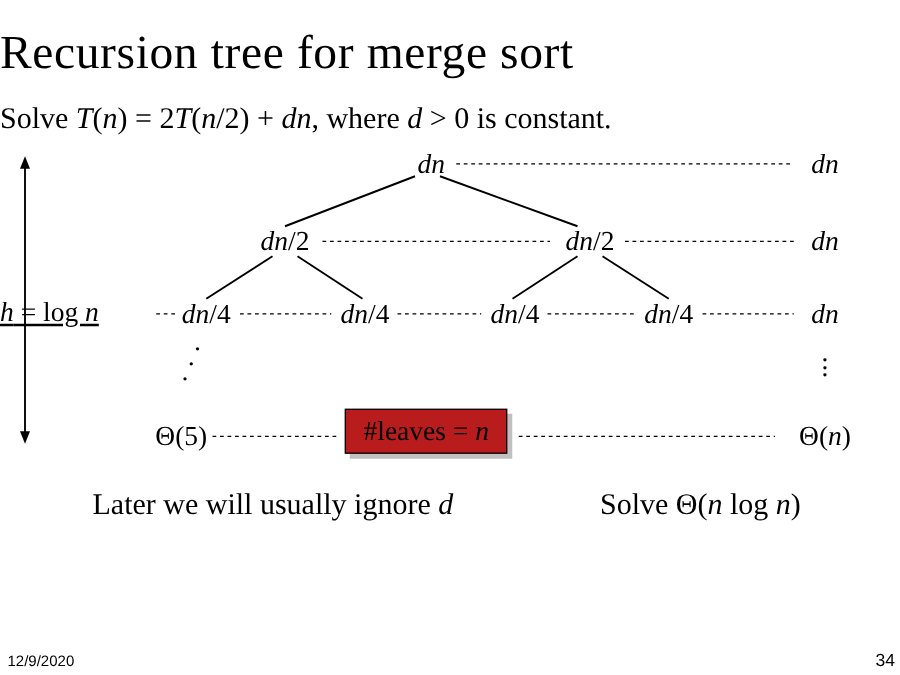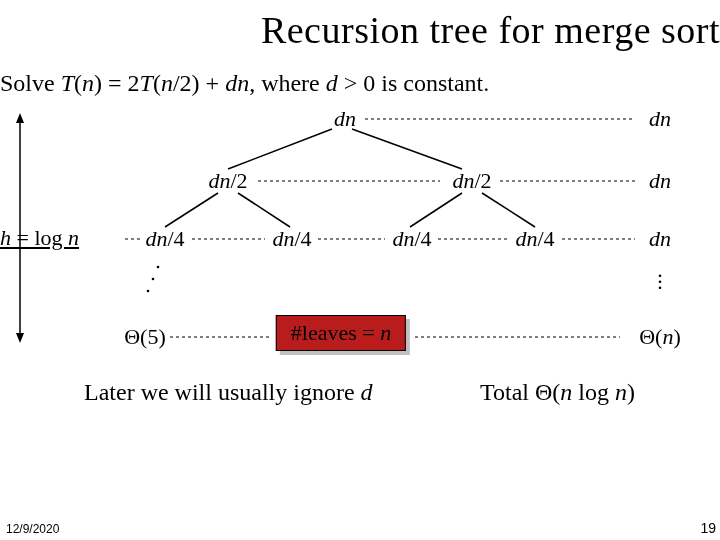--- a/index.html
+++ b/index.html
@@ -7,23 +7,23 @@
     padding: 0;
     width: 720px;
     height: 540px;
     background: #fff;
     font-family: "Times New Roman", serif;
     color: #000;
     overflow: hidden;
     position: relative;
   }
   .title {
-    text-align: right;
+    text-align: left;
     font-size: 38px;
-    margin-top: 8px;
+    margin-top: 20px;
     letter-spacing: 0.5px;
   }
   .equation {
     font-size: 24px;
     margin-top: 18px;
   }
   .i { font-style: italic; }
   .stage {
     position: relative;
     width: 720px;
@@ -185,24 +185,24 @@
     <span class="i">d</span><span class="i">n</span>
   </div>
   <div class="sum" style="left:660px; top:142px;">
     <span class="i">d</span><span class="i">n</span>
   </div>
   <div class="vdots" style="left:660px; top:170px;">.<br>.<br>.</div>
   <div class="sum" style="left:660px; top:240px;">
     <span>Θ(</span><span class="i">n</span><span>)</span>
   </div>
 
-  <div class="later" style="left:84px; top:282px;">
+  <div class="later" style="left:74px; top:282px;">
     <span>Later we will usually ignore </span><span class="i">d</span>
   </div>
 
   <div class="total" style="left:480px; top:282px;">
-    <span>Total Θ(</span><span class="i">n</span><span> log </span><span class="i">n</span><span>)</span>
+    <span>Solve Θ(</span><span class="i">n</span><span> log </span><span class="i">n</span><span>)</span>
   </div>
 
 </div>
 
 <div class="date">12/9/2020</div>
-<div class="pageno">19</div>
+<div class="pageno">34</div>
 
 </body></html>

